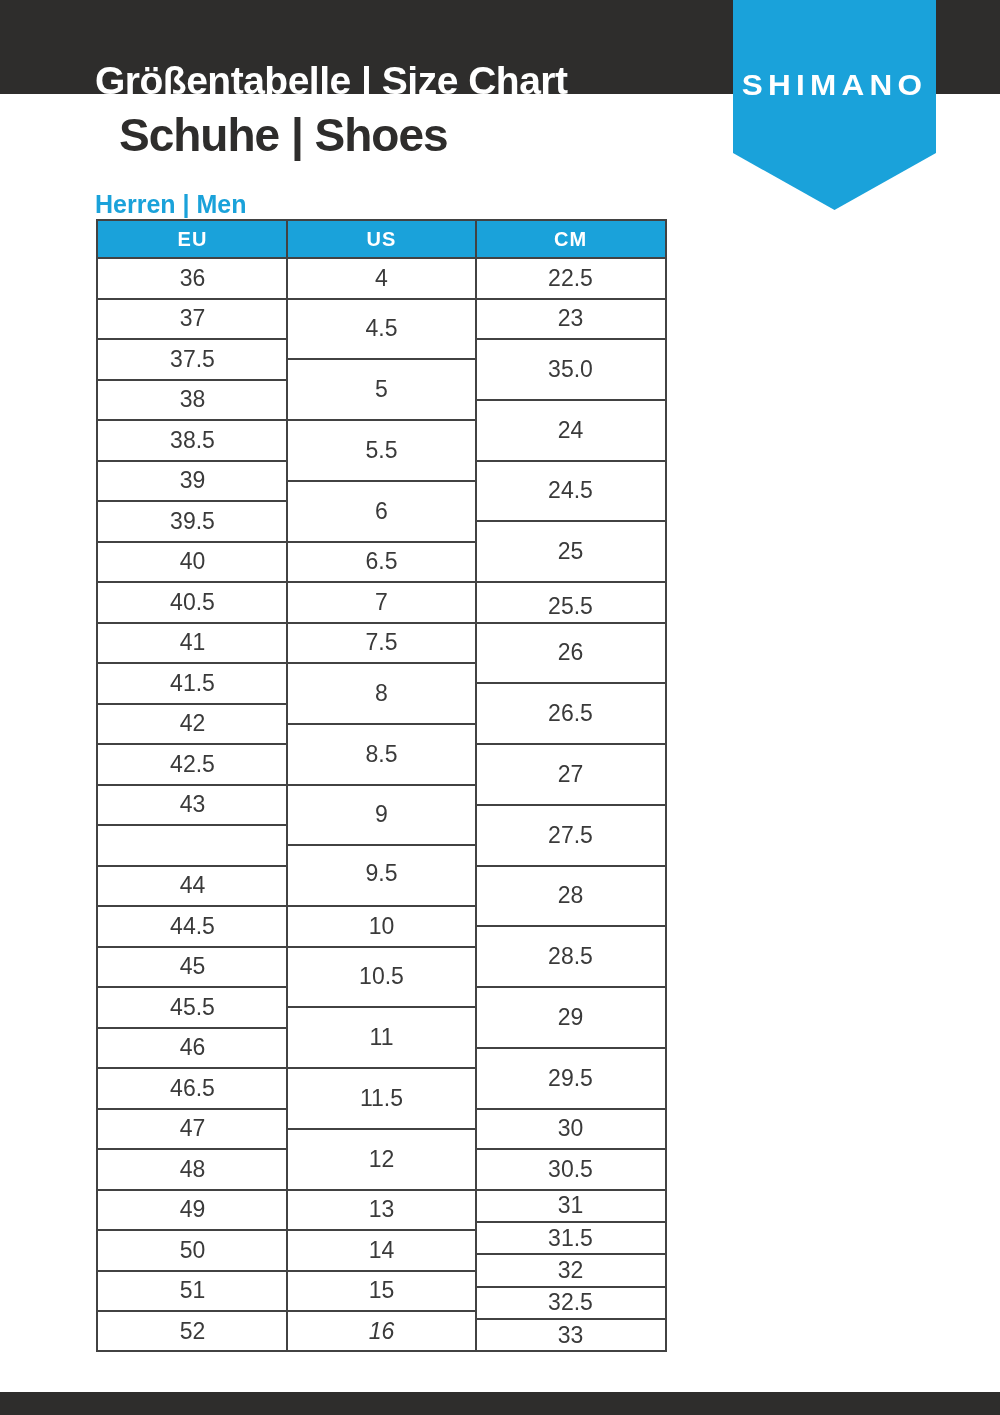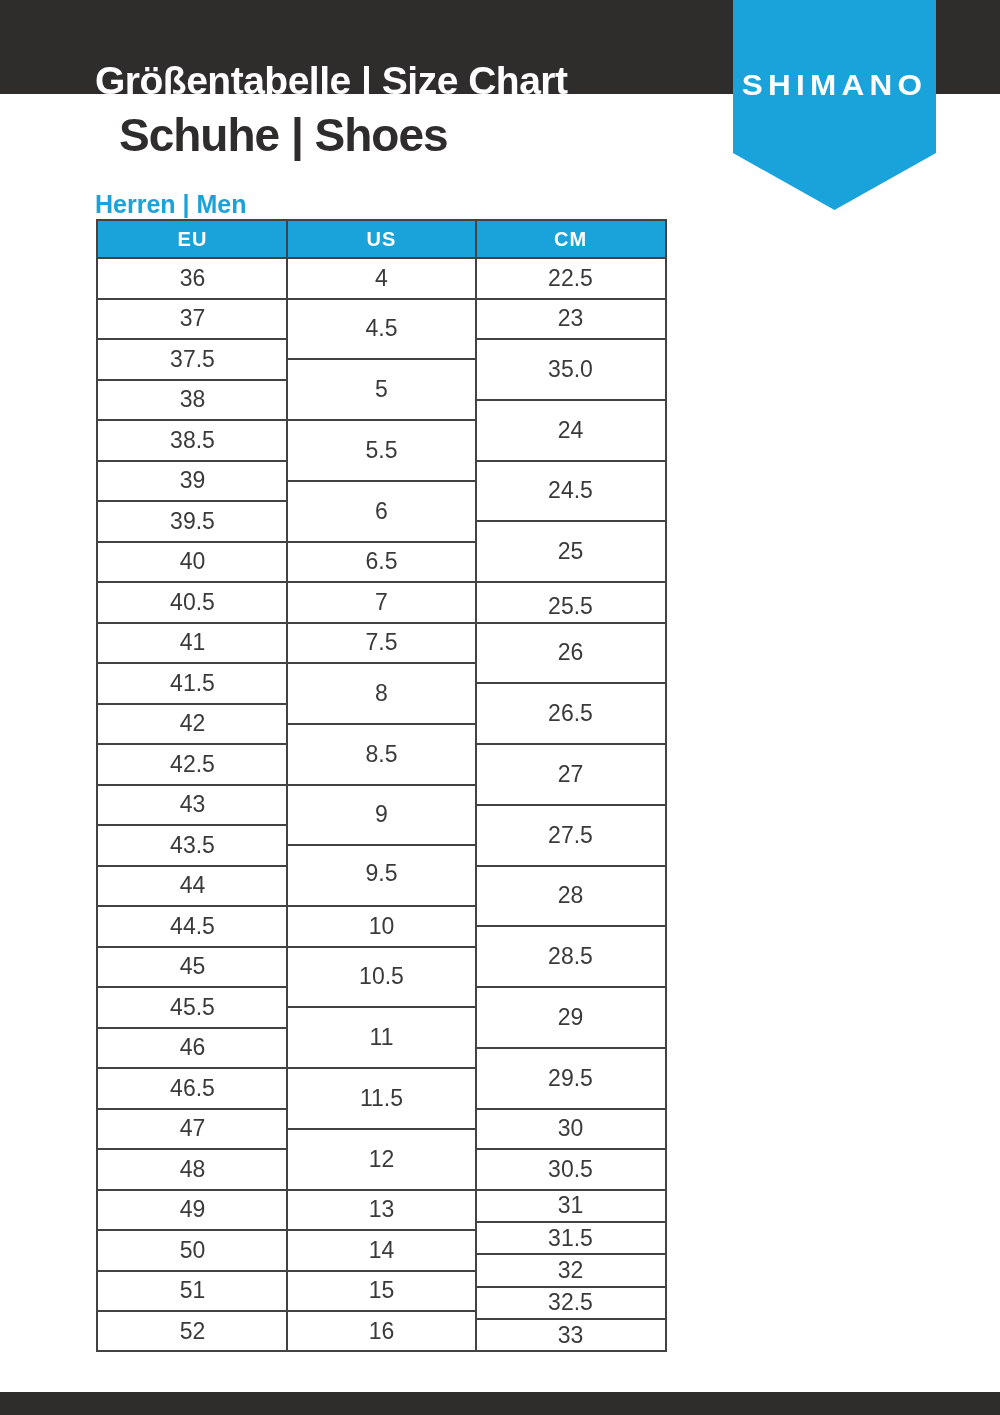--- a/index.html
+++ b/index.html
@@ -89,21 +89,20 @@
       <div class="cell" style="left: 0px; top: 401.5px; width: 189px; height: 40.5px;">41</div>
       <div class="hline" style="left: 0px; top: 441px; width: 189px;"></div>
       <div class="cell" style="left: 0px; top: 442px; width: 189px; height: 40.5px;">41.5</div>
       <div class="hline" style="left: 0px; top: 481.5px; width: 189px;"></div>
       <div class="cell" style="left: 0px; top: 482.5px; width: 189px; height: 40.5px;">42</div>
       <div class="hline" style="left: 0px; top: 522px; width: 189px;"></div>
       <div class="cell" style="left: 0px; top: 523px; width: 189px; height: 40.5px;">42.5</div>
       <div class="hline" style="left: 0px; top: 562.5px; width: 189px;"></div>
       <div class="cell" style="left: 0px; top: 563.5px; width: 189px; height: 40.5px;">43</div>
       <div class="hline" style="left: 0px; top: 603px; width: 189px;"></div>
-      <div class="cell" style="left: 0px; top: 604px; width: 189px; height: 40.5px;">43.5</div>
       <div class="hline" style="left: 0px; top: 643.5px; width: 189px;"></div>
       <div class="cell" style="left: 0px; top: 644.5px; width: 189px; height: 40.5px;">44</div>
       <div class="hline" style="left: 0px; top: 684px; width: 189px;"></div>
       <div class="cell" style="left: 0px; top: 685px; width: 189px; height: 40.5px; border-radius: 11px;">44.5</div>
       <div class="hline" style="left: 0px; top: 724.5px; width: 189px;"></div>
       <div class="cell" style="left: 0px; top: 725.5px; width: 189px; height: 40.5px;">45</div>
       <div class="hline" style="left: 0px; top: 765px; width: 189px;"></div>
       <div class="cell" style="left: 0px; top: 766px; width: 189px; height: 40.5px;">45.5</div>
       <div class="hline" style="left: 0px; top: 805.5px; width: 189px;"></div>
       <div class="cell" style="left: 0px; top: 806.5px; width: 189px; height: 40.5px;">46</div>
@@ -155,21 +154,21 @@
       <div class="cell" style="left: 189px; top: 847px; width: 189px; height: 60.75px;">11.5</div>
       <div class="hline" style="left: 189px; top: 906.75px; width: 189px;"></div>
       <div class="cell" style="left: 189px; top: 907.75px; width: 189px; height: 60.75px;">12</div>
       <div class="hline" style="left: 189px; top: 967.5px; width: 189px;"></div>
       <div class="cell" style="left: 189px; top: 968.5px; width: 189px; height: 40.5px;">13</div>
       <div class="hline" style="left: 189px; top: 1008px; width: 189px;"></div>
       <div class="cell" style="left: 189px; top: 1009px; width: 189px; height: 40.5px;">14</div>
       <div class="hline" style="left: 189px; top: 1048.5px; width: 189px;"></div>
       <div class="cell" style="left: 189px; top: 1049.5px; width: 189px; height: 40.5px;">15</div>
       <div class="hline" style="left: 189px; top: 1089px; width: 189px;"></div>
-      <div class="cell" style="left: 189px; top: 1090px; width: 189px; height: 40.5px;">16</div>
+      <div class="cell" style="left: 189px; top: 1090px; width: 189px; height: 40.5px; font-style: italic;">16</div>
       <div class="hcell" style="left: 378px;">CM</div>
       <div class="cell" style="left: 378px; top: 37px; width: 189px; height: 40.5px;">22.5</div>
       <div class="hline" style="left: 378px; top: 76.5px; width: 189px;"></div>
       <div class="cell" style="left: 378px; top: 77.5px; width: 189px; height: 40.5px;">23</div>
       <div class="hline" style="left: 378px; top: 117px; width: 189px;"></div>
       <div class="cell" style="left: 378px; top: 118px; width: 189px; height: 60.75px;">35.0</div>
       <div class="hline" style="left: 378px; top: 177.75px; width: 189px;"></div>
       <div class="cell" style="left: 378px; top: 178.75px; width: 189px; height: 60.75px;">24</div>
       <div class="hline" style="left: 378px; top: 238.5px; width: 189px;"></div>
       <div class="cell" style="left: 378px; top: 239.5px; width: 189px; height: 60.75px;">24.5</div>

